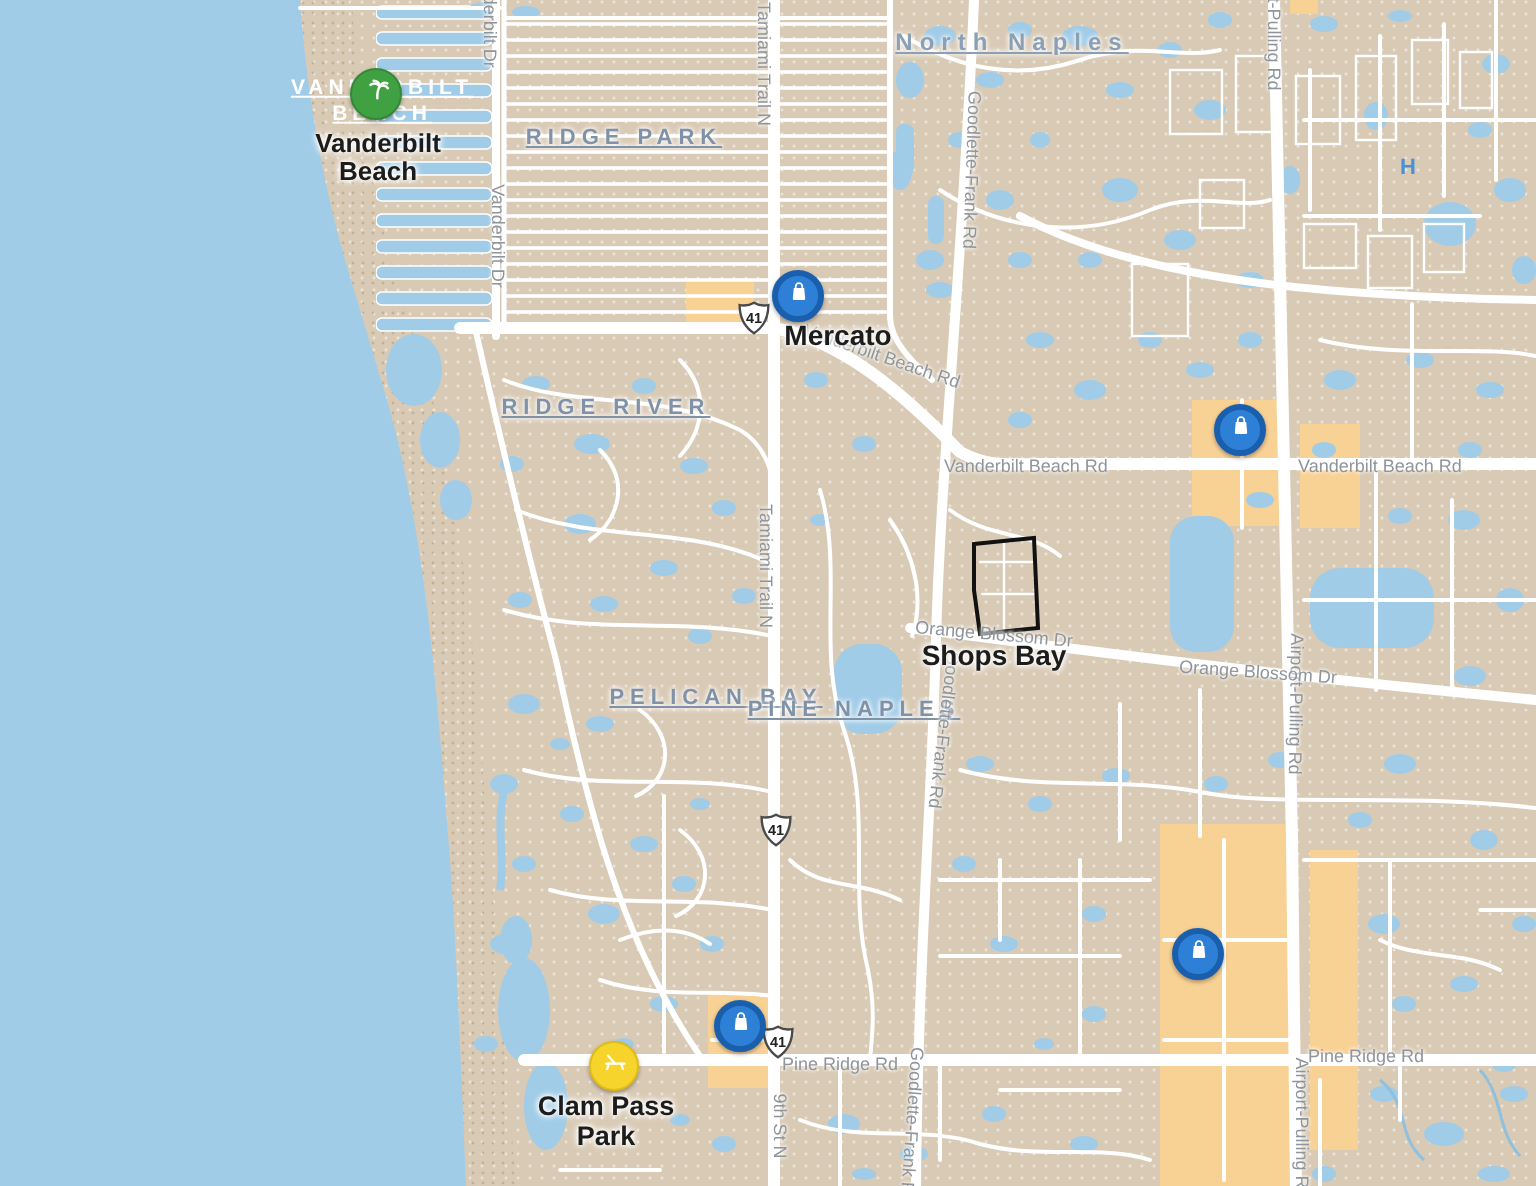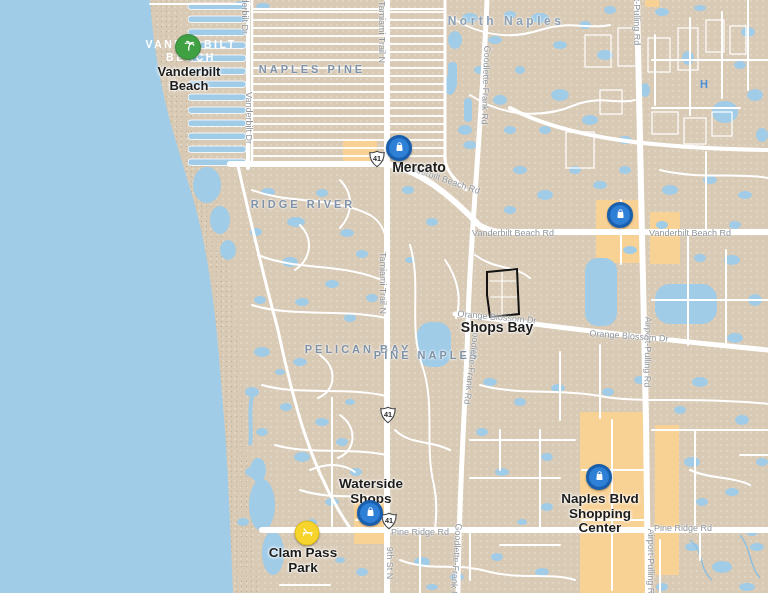--- a/index.html
+++ b/index.html
@@ -1,21 +1,21 @@
 <!DOCTYPE html>
 <html><head>
 <meta charset="utf-8">
 <style>
   html,body{margin:0;padding:0;background:#e8e8e8;}
   #map{position:relative;width:768px;height:593px;overflow:hidden;background:#d9cab5;
        font-family:"Liberation Sans",sans-serif;}
   #map svg.base{position:absolute;left:0;top:0;}
   .area-label{position:absolute;transform:translate(-50%,-50%);font-weight:700;font-size:11px;
     letter-spacing:3px;color:#7f92a7;white-space:nowrap;z-index:3;
-    text-shadow:0 0 2px #ffffff,0 0 3px #ffffff;}
+    text-shadow:0 0 2px #ffffff,0 0 3px #ffffff;text-decoration:underline;}
   .area-label.wrap{white-space:normal;text-align:center;line-height:1.25;}
   .area-label.light{color:#ffffff;font-size:10.5px;letter-spacing:2.5px;width:120px;text-shadow:none;}
   .area-label.title-case{letter-spacing:3.5px;color:#8ba0b5;font-size:12px;}
   .poi-label{position:absolute;transform:translate(-50%,-50%);font-weight:700;font-size:13.5px;
     color:#1c1c1c;text-align:center;line-height:1.08;z-index:6;
     text-shadow:0 0 2px #fff,0 0 3px #fff,0 0 4px #fff;}
   .road-label{position:absolute;font-size:9px;color:#8f959b;white-space:nowrap;z-index:4;
     text-shadow:0 0 2px #fff,0 0 2px #fff;}
   .shield{position:absolute;transform:translate(-50%,-50%);width:18px;height:15px;z-index:5;}
   .marker{position:absolute;transform:translate(-50%,-50%);border-radius:50%;display:flex;
@@ -285,21 +285,21 @@
       <path d="M445,158 C445,170 455,180 466,190" stroke-width="3"></path>
       <path d="M455,314 C520,322 600,334 768,350" stroke-width="5"></path>
       <path d="M262,530 H768" stroke-width="6"></path>
       <path d="M387,0 V593" stroke-width="6"></path>
     </g>
 
     <polygon points="487,272 517,269 519,314 490,317 487,295" fill="none" stroke="#111111" stroke-width="2"></polygon>
   </svg>
 
   <div class="area-label light wrap" style="left:191px;top:51px">VANDERBILT BEACH</div>
-  <div class="area-label" style="left:312px;top:69px">NAPLES PINE</div>
+  <div class="area-label" style="left:312px;top:69px">RIDGE PARK</div>
   <div class="area-label title-case" style="left:506px;top:21px">North Naples</div>
   <div class="area-label" style="left:303px;top:204px">RIDGE RIVER</div>
   <div class="area-label" style="left:358px;top:349px">PELICAN BAY</div>
   <div class="area-label" style="left:427px;top:355px">PINE NAPLES</div>
 
   <div class="road-label" style="left:382px;top:32px;transform:translate(-50%,-50%) rotate(90deg)">Tamiami Trail N</div>
   <div class="road-label" style="left:383px;top:283px;transform:translate(-50%,-50%) rotate(90deg)">Tamiami Trail N</div>
   <div class="road-label" style="left:245px;top:8px;transform:translate(-50%,-50%) rotate(90deg)">Vanderbilt Dr</div>
   <div class="road-label" style="left:249px;top:118px;transform:translate(-50%,-50%) rotate(90deg)">Vanderbilt Dr</div>
   <div class="road-label" style="left:486px;top:85px;transform:translate(-50%,-50%) rotate(92deg)">Goodlette-Frank Rd</div>
@@ -334,23 +334,21 @@
       <path d="M10,1.5 C12.5,3 15,3.4 18,2.8 C18,9.5 16,14.5 10,18.5 C4,14.5 2,9.5 2,2.8 C5,3.4 7.5,3 10,1.5 Z" fill="#ffffff" stroke="#4a4a4a" stroke-width="1.3"></path>
       <text x="10" y="12.5" text-anchor="middle" font-size="8" font-weight="bold" fill="#222222" font-family="Liberation Sans, sans-serif">41</text>
     </svg>
   </div>
 
   <div class="hospital" style="left:704px;top:84px">H</div>
 
   <div class="poi-label" style="left:189px;top:79px;width:80px;font-size:13px">Vanderbilt Beach</div>
   <div class="poi-label" style="left:419px;top:168px;font-size:14px">Mercato</div>
   <div class="poi-label" style="left:497px;top:328px;font-size:14px">Shops Bay</div>
-  <div class="poi-label" style="left:371px;top:492px;width:82px">Waterside Shops</div>
   <div class="poi-label" style="left:303px;top:561px;width:80px">Clam Pass Park</div>
-  <div class="poi-label" style="left:600px;top:514px;width:92px">Naples Blvd Shopping Center</div>
 
   <div class="marker marker-green" style="left:188px;top:47px">
     <span>
       <svg width="15" height="15" viewBox="0 0 16 16" stroke="#ffffff" fill="none" stroke-width="1.3" stroke-linecap="round">
         <path d="M8.2,13 C8,10.5 8.3,8.5 9.5,6.5"></path>
         <path d="M9.5,6.5 C8,5 6,4.8 4.5,5.8"></path>
           <path d="M9.5,6.5 C9,4.5 7.8,3.6 6.2,3.6"></path>
         <path d="M9.5,6.5 C10.5,4.8 12,4.3 13.5,5"></path>
           <path d="M9.5,6.5 C11,5.8 12.8,6.2 13.8,7.6"></path>
       </svg>

